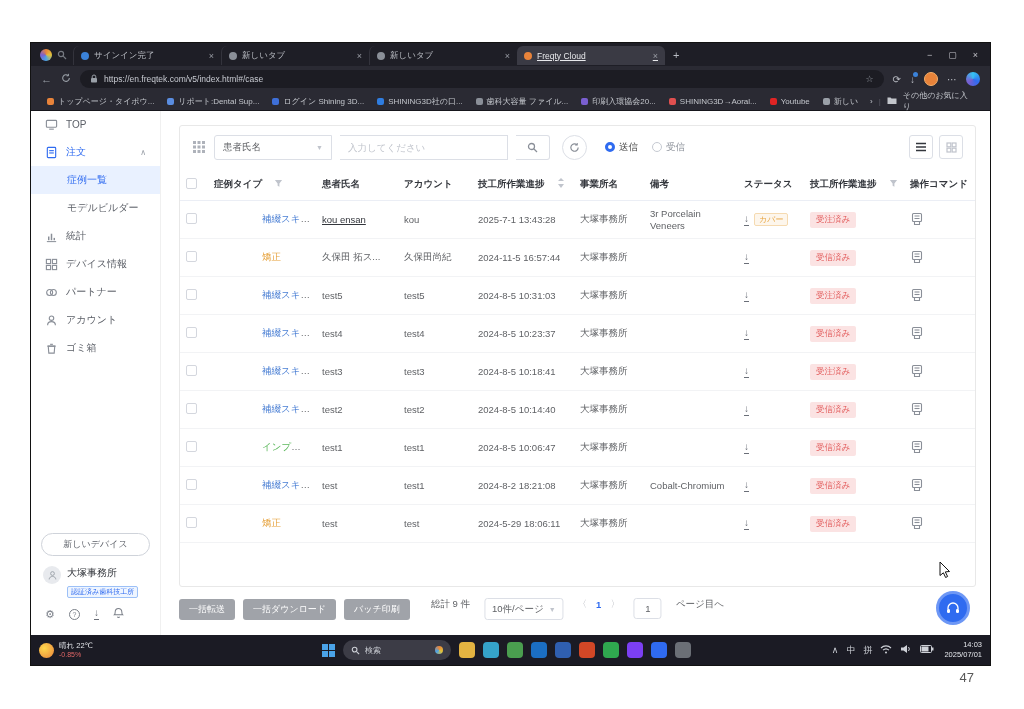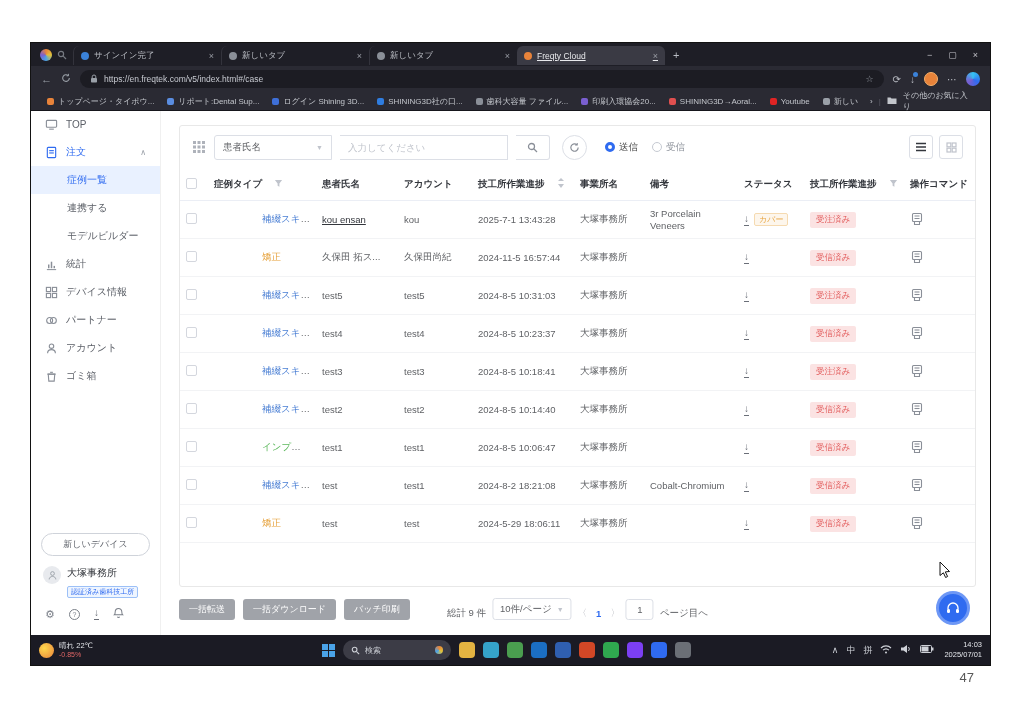--- a/index.html
+++ b/index.html
@@ -109,22 +109,22 @@
   .plink { text-decoration:underline; color:#33363c; }
   .dl-arrow { display:inline-block; color:#6a6f78; border-bottom:1.5px solid #6a6f78; line-height:1; padding-bottom:1px; font-size:10px; }
   .tag { display:inline-block; margin-left:5px; font-size:8px; color:#e6a23c; background:#fdf6ec;
          border:1px solid #f5dab1; border-radius:2px; padding:0 4px; }
   .badge { display:inline-block; font-size:8.5px; color:#e25a5a; background:#fbe3e3; border-radius:2px;
            padding:2px 6px; }
   .op-ico { display:inline-flex; color:#8a8f98; }
 
   .foot { display:flex; align-items:center; margin-top:9px; position:relative; height:26px; }
   .gbtn { background:#a0a3a9; color:#fff; border-radius:3px; padding:4px 10px; font-size:9px; margin-right:8px; }
-  .foot-mid { position:absolute; left:50%; transform:translateX(-50%); display:flex; align-items:flex-end;
-              gap:6px; font-size:9.5px; color:#606266; }
+  .foot-mid { position:absolute; left:50%; transform:translateX(-50%); display:flex; align-items:flex-start;
+              gap:14px; font-size:9.5px; color:#606266; }
   .psize { border:1px solid #dcdfe6; border-radius:3px; height:22px; display:flex; align-items:center;
            gap:5px; padding:0 7px; color:#606266; }
   .pager { display:flex; gap:9px; align-items:center; color:#b0b3ba; }
   .pager .cur { color:#2f6bf0; font-weight:bold; }
   .jump-box { width:28px; height:21px; border:1px solid #dcdfe6; border-radius:3px; display:flex;
               align-items:center; justify-content:center; color:#606266; }
 
   .fab { position:absolute; right:20px; bottom:10px; width:34px; height:34px; border-radius:50%;
          background:#2f6bf0; border:3px solid #6d97f5; display:flex; align-items:center; justify-content:center; }
   .cursor { position:absolute; left:778px; top:450px; }
@@ -288,23 +288,20 @@
                   <rect x="2.5" y="1.5" width="9" height="11" rx="1"></rect>
                   <line x1="4.5" y1="5" x2="9.5" y2="5"></line>
                   <line x1="4.5" y1="7.5" x2="9.5" y2="7.5"></line>
                 </svg>
               </span>
               <span>注文</span>
               <span class="caret">∧</span>
             </div>
             <div class="nav-item nav-sub selected">
               <span>症例一覧</span>
-            </div>
-            <div class="nav-item nav-sub">
-              <span>連携する</span>
             </div>
             <div class="nav-item nav-sub">
               <span>モデルビルダー</span>
             </div>
             <div class="nav-item">
               <span class="nav-ico">
                 <svg viewBox="0 0 14 14" width="13" height="13" stroke="currentColor">
                   <line x1="2" y1="12.5" x2="12" y2="12.5" stroke-width="1.1"></line>
                   <line x1="4" y1="11" x2="4" y2="7" stroke-width="1.6"></line>
                   <line x1="7" y1="11" x2="7" y2="4" stroke-width="1.6"></line>

